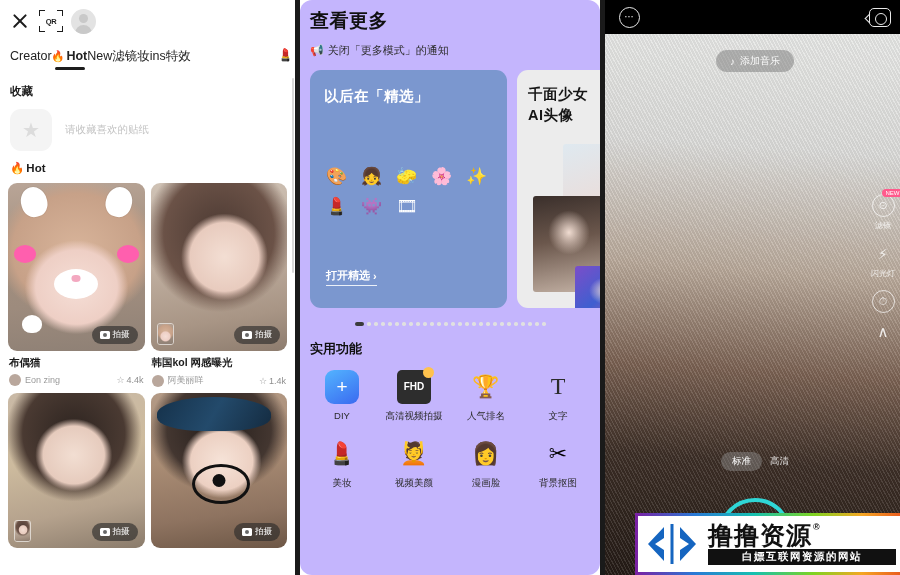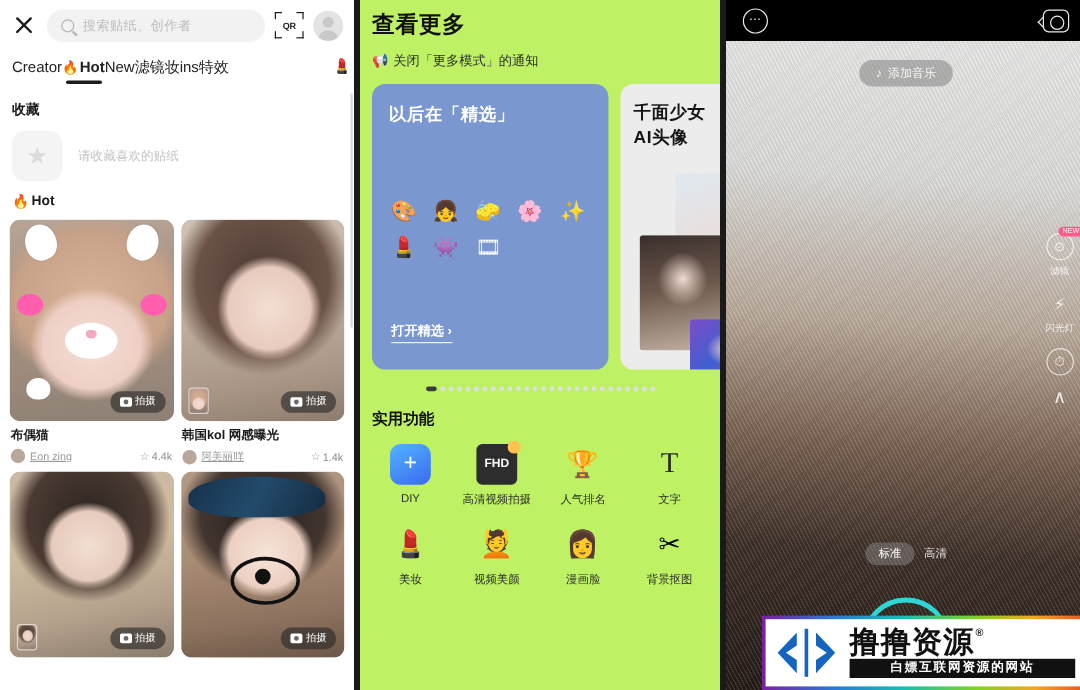--- a/index.html
+++ b/index.html
@@ -102,21 +102,21 @@
     width:10px;height:8px;border-radius:1.5px;background:#fff;position:relative;flex:0 0 10px;
   }
   .cam-glyph::before{content:"";position:absolute;width:4px;height:4px;border-radius:50%;background:rgba(40,40,40,.7);left:3px;top:2px;}
   .mini-thumb{
     position:absolute;left:6px;bottom:6px;width:17px;height:22px;
     border-radius:3px;overflow:hidden;border:1px solid rgba(255,255,255,.6);
   }
   .scard-name{font-size:10.5px;font-weight:700;color:#1a1a1a;padding:5px 1px 0;}
   .scard-meta{display:flex;align-items:center;gap:4px;padding:4px 1px 0;}
   .meta-av{width:12px;height:12px;border-radius:50%;background:#b9a79c;flex:0 0 12px;}
-  .meta-name{font-size:9px;color:#9a9a9a;flex:1 1 auto;white-space:nowrap;overflow:hidden;text-decoration:underline;}
+  .meta-name{font-size:9px;color:#9a9a9a;flex:1 1 auto;white-space:nowrap;overflow:hidden;}
   .meta-likes{font-size:9px;color:#8e8e8e;display:flex;align-items:center;gap:2px;}
   .star-o{font-size:9px;color:#9a9a9a;}
 
   .v-scroll{
     position:absolute;right:1px;top:78px;width:2.5px;height:195px;
     background:#d8d8d8;border-radius:2px;
   }
   .panel-div{width:5px;flex:0 0 5px;background:#1a1a1a;height:575px;}
 
   
@@ -145,21 +145,21 @@
   .blush.r{right:6px;top:62px;}
   .muzzle{position:absolute;left:50%;top:86px;transform:translateX(-50%);width:44px;height:30px;background:#fff;border-radius:50%;}
   .nose{position:absolute;left:50%;top:92px;transform:translateX(-50%);width:9px;height:7px;background:#f3a8c0;border-radius:50% 50% 60% 60%;}
   .paw{position:absolute;left:14px;bottom:18px;width:20px;height:18px;background:#fff;border-radius:50% 50% 45% 45%;}
   .doodle-circ{position:absolute;left:52%;top:46%;width:58px;height:40px;border:3px solid #111;border-radius:50%;transform:translateX(-50%);}
   .doodle-dot{position:absolute;left:50%;top:52%;width:13px;height:13px;background:#111;border-radius:50%;transform:translateX(-50%);}
   .hairband{position:absolute;left:6px;top:4px;right:16px;height:34px;background:linear-gradient(120deg,#15314a,#234a6b 50%,#142b40);border-radius:50% 50% 40% 40%;}
 
   
   #panel-more{
-    width:300px;height:575px;background:#bef264;position:relative;overflow:hidden;flex:0 0 300px;
+    width:300px;height:575px;background:#c4b5fd;position:relative;overflow:hidden;flex:0 0 300px;border-radius:12px;
   }
   .more-title{font-size:19px;font-weight:700;color:#111;padding:8px 10px 0;letter-spacing:.5px;}
   .notice-row{display:flex;align-items:center;gap:4px;padding:9px 10px 0;font-size:11px;color:#2c2c2c;}
   .notice-ic{font-size:11px;}
 
   .banner-row{display:flex;gap:10px;padding:12px 0 0 10px;}
   .banner-blue{
     width:197px;height:238px;flex:0 0 197px;background:#7b97cf;border-radius:11px;
     padding:16px 14px;position:relative;color:#fff;
   }
@@ -303,24 +303,20 @@
   }
 </style>
 </head>
 <body>
 
 <div id="panel-stickers">
 
   <div class="sticker-topbar">
     <div class="close-x"></div>
 
-    <div class="search-pill">
-      <div class="mag"></div>
-      <span class="search-ph">搜索贴纸、创作者</span>
-    </div>
 
     <div class="qr-btn">
       <i class="qr-c tl"></i>
         <i class="qr-c tr"></i>
         <i class="qr-c bl"></i>
         <i class="qr-c br"></i>
       <span>QR</span>
     </div>
 
     <div class="avatar-btn"></div>

